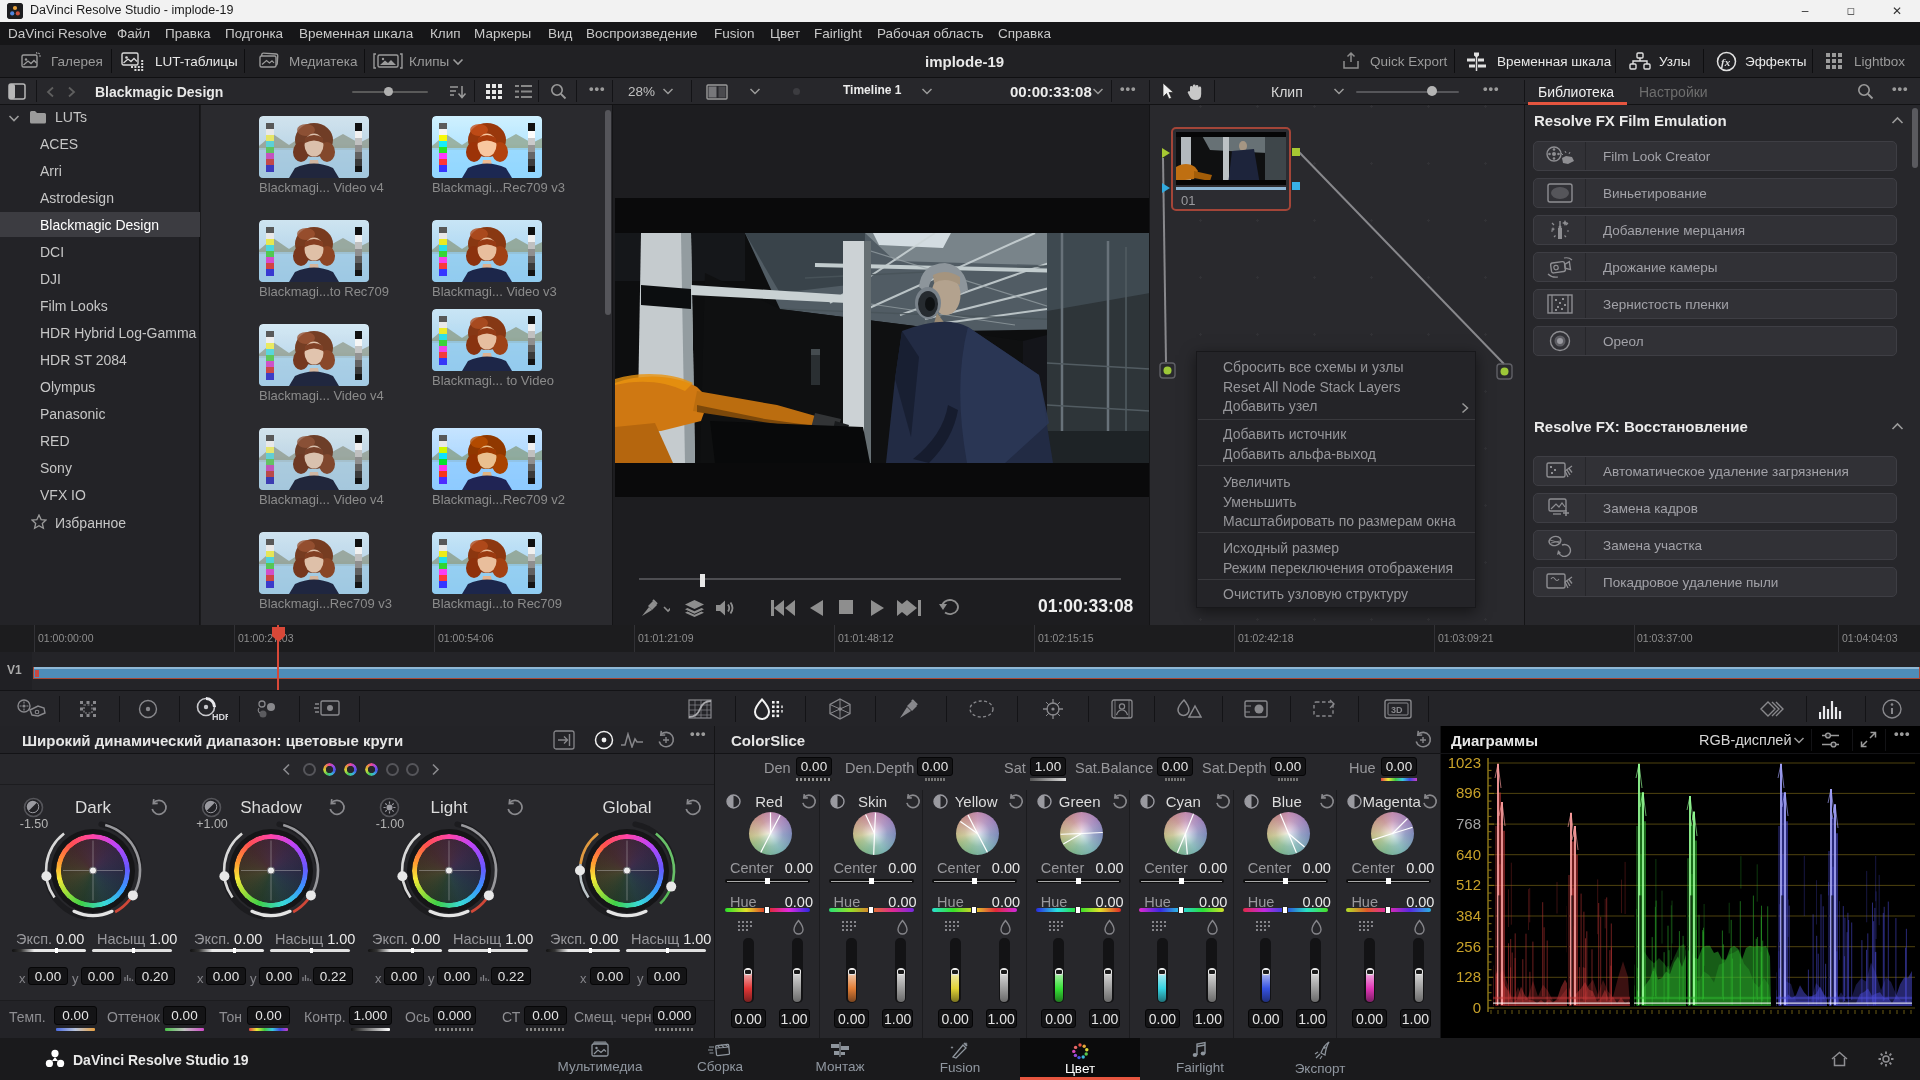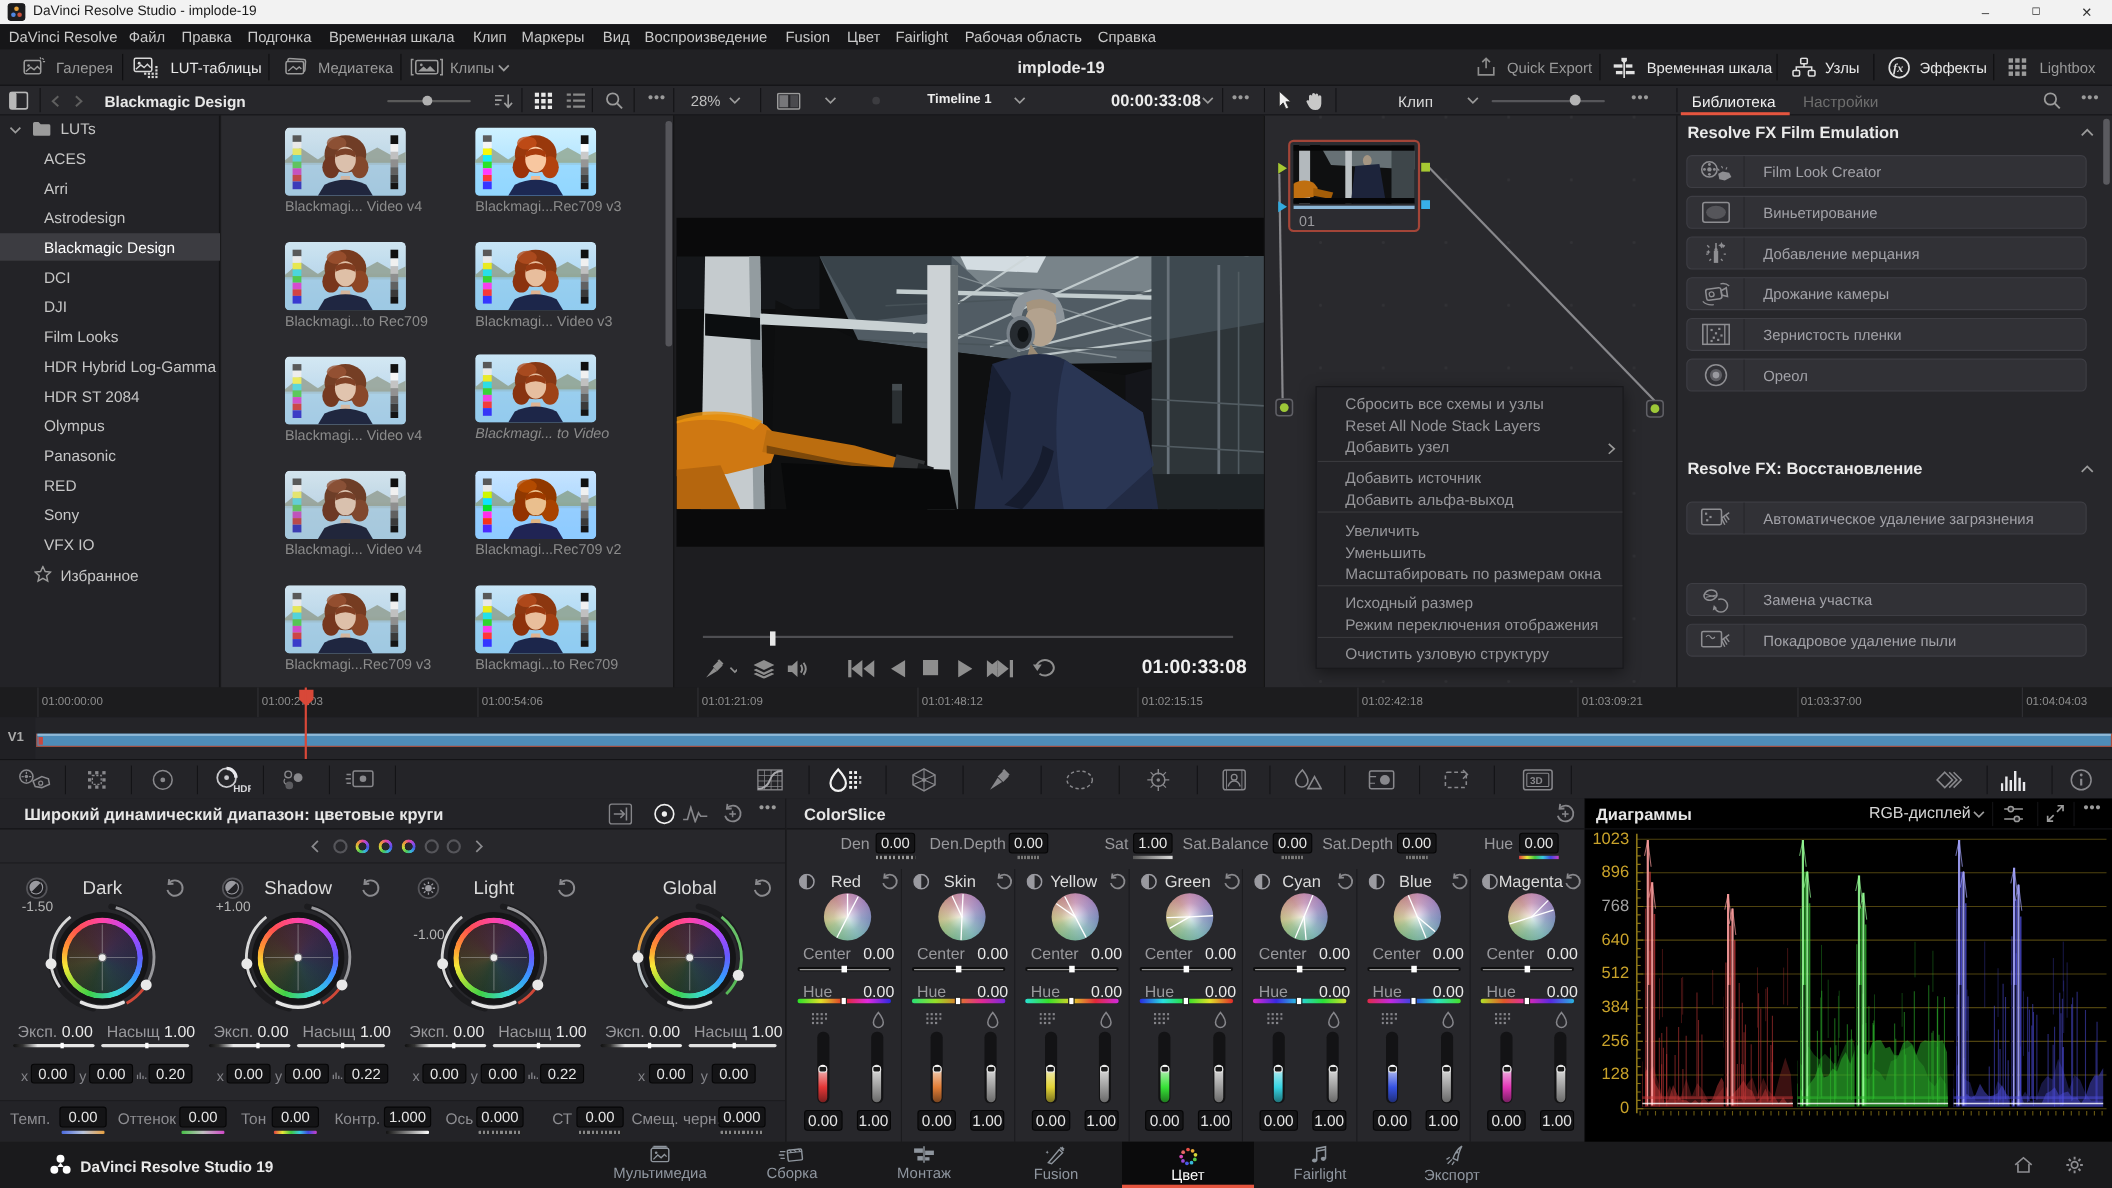--- a/index.html
+++ b/index.html
@@ -371,21 +371,21 @@
         <use href="#lutthumb"></use>
       </svg>
       <div class="tlabel">Blackmagi... Video v3</div>
     </div>
   <div class="thumbcell" style="left:58px;top:219px;">
       <svg width="110" height="62" viewBox="0 0 110 62" style="filter:saturate(0.8) brightness(1.02);">
         <use href="#lutthumb"></use>
       </svg>
       <div class="tlabel">Blackmagi... Video v4</div>
     </div>
-  <div class="thumbcell" style="left:231px;top:217px;font-style:italic;">
+  <div class="thumbcell" style="left:231px;top:204px;">
       <svg width="110" height="62" viewBox="0 0 110 62" style="filter:saturate(1.15);">
         <use href="#lutthumb"></use>
       </svg>
       <div class="tlabel">Blackmagi... to Video</div>
     </div>
   <div class="thumbcell" style="left:58px;top:323px;">
       <svg width="110" height="62" viewBox="0 0 110 62" style="filter:saturate(0.7);">
         <use href="#lutthumb"></use>
       </svg>
       <div class="tlabel">Blackmagi... Video v4</div>
@@ -669,20 +669,31 @@
           <g fill="#8e8e92">
             <rect x="5" y="7" width="2" height="2"></rect>
             <rect x="9" y="10" width="2" height="2"></rect>
             <rect x="6" y="13" width="2" height="2"></rect>
           </g>
           <path d="M20 12 L27 7 M20 12 l3 6 M22 11 l3 5 M24 9.5 l3 4" stroke="#8e8e92" stroke-width="1.3"></path>
         </svg>
       </div>
       <span>Автоматическое удаление загрязнения</span>
     </div>
+  <div class="fxitem" style="top:388px;">
+      <div class="fxic">
+        <svg width="30" height="24" viewBox="0 0 30 24">
+          <rect x="4" y="3" width="17" height="12" rx="1.5" fill="none" stroke="#8e8e92" stroke-width="1.4"></rect>
+          <path d="M6 13 L11 8 L14 11 L17 7 L20 11" fill="none" stroke="#8e8e92" stroke-width="1.2"></path>
+          <path d="M21 14 l0 6 M18 17 l6 0" stroke="#8e8e92" stroke-width="1.6"></path>
+          <path d="M8 18 l8 0" stroke="#8e8e92" stroke-width="1.3"></path>
+        </svg>
+      </div>
+      <span>Замена кадров</span>
+    </div>
   <div class="fxitem" style="top:425px;">
       <div class="fxic">
         <svg width="30" height="24" viewBox="0 0 30 24">
           <ellipse cx="10" cy="8" rx="6" ry="4.5" fill="none" stroke="#8e8e92" stroke-width="1.4" transform="rotate(-15 10 8)"></ellipse>
           <path d="M5 7 l10 3 M6 10 l9 -2" stroke="#8e8e92" stroke-width="0.9"></path>
           <path d="M17 12 a6 6 0 1 1 -3 8" fill="none" stroke="#8e8e92" stroke-width="1.4"></path>
           <path d="M13 17 l3 3 l-4 2 Z" fill="#8e8e92"></path>
         </svg>
       </div>
       <span>Замена участка</span>
@@ -998,21 +1009,21 @@
           <circle cx="10.5" cy="10.5" r="3" fill="#9a9aa0"></circle>
           <g stroke="#9a9aa0" stroke-width="1.2">
             <path d="M10.5 4.5 v2.2 M10.5 14.3 v2.2 M4.5 10.5 h2.2 M14.3 10.5 h2.2 M6.3 6.3 l1.5 1.5 M13.2 13.2 l1.5 1.5 M14.7 6.3 l-1.5 1.5 M7.8 13.2 l-1.5 1.5"></path>
           </g>
         </svg>
 <div class="abs" style="left:0;top:72px;width:178px;text-align:center;font-size:17px;color:#dcdcdc;">Light</div>
 <svg class="abs" style="left:145px;top:72px;" width="19" height="19" viewBox="0 0 19 19">
           <path d="M4.5 5 A7 7 0 1 1 3.2 11" fill="none" stroke="#8a8a8e" stroke-width="1.7"></path>
           <path d="M4.8 1.2 L4.3 5.6 L8.7 5.4" fill="none" stroke="#8a8a8e" stroke-width="1.7"></path>
         </svg>
-<div class="abs" style="left:8px;top:91px;width:44px;text-align:center;font-size:12.5px;color:#b4b4b4;margin-top:26px;">-1.00</div>
+<div class="abs" style="left:8px;top:91px;width:44px;text-align:center;font-size:12.5px;color:#b4b4b4;">-1.00</div>
 <div class="abs" style="left:47px;top:102.5px;width:84px;height:84px;border-radius:50%;background:#151517;"></div>
 <div class="abs" style="left:52px;top:107.5px;width:74px;height:74px;border-radius:50%;background:conic-gradient(from 0deg, #ff44a8, #c044f8 40deg, #6858ff 85deg, #3898ff 120deg, #38d8d8 160deg, #40d048 200deg, #a8e038 235deg, #f8e838 258deg, #ff9830 285deg, #ff5050 320deg, #ff44a8 360deg);-webkit-mask:radial-gradient(closest-side, transparent 85%, #000 86%);"></div>
 <div class="abs" style="left:57px;top:112.5px;width:64px;height:64px;border-radius:50%;background:radial-gradient(circle at 50% 45%, #2b2b30, #202023 70%, #1a1a1d);"></div>
 <div class="abs" style="left:57px;top:112.5px;width:64px;height:64px;border-radius:50%;background:conic-gradient(from 0deg, #ff44a8, #c044f8 40deg, #6858ff 85deg, #3898ff 120deg, #38d8d8 160deg, #40d048 200deg, #a8e038 235deg, #f8e838 258deg, #ff9830 285deg, #ff5050 320deg, #ff44a8 360deg);opacity:0.14;"></div>
 <svg class="abs" style="left:0;top:0;" width="178" height="260" viewBox="0 0 178 260">
           <path d="M 59 144.5 H 119 M 89 114.5 V 174.5" stroke="#cccccc" stroke-width="1" opacity="0.4"></path>
           <circle cx="89" cy="144.5" r="3.6" fill="#ececec" stroke="#606065" stroke-width="1"></circle>
           <path d="M 97.2 98.2 A 47 47 0 0 1 135.3 136.3" stroke="#1c1c1f" stroke-width="5.5" fill="none" stroke-linecap="round"></path>
           <path d="M 80.8 190.8 A 47 47 0 0 1 42.7 152.7" stroke="#1c1c1f" stroke-width="5.5" fill="none" stroke-linecap="round"></path>
           <path d="M 60.1 107.5 A 47 47 0 0 0 50.5 171.5" stroke="#d8d8d8" stroke-width="2.6" fill="none"></path>

